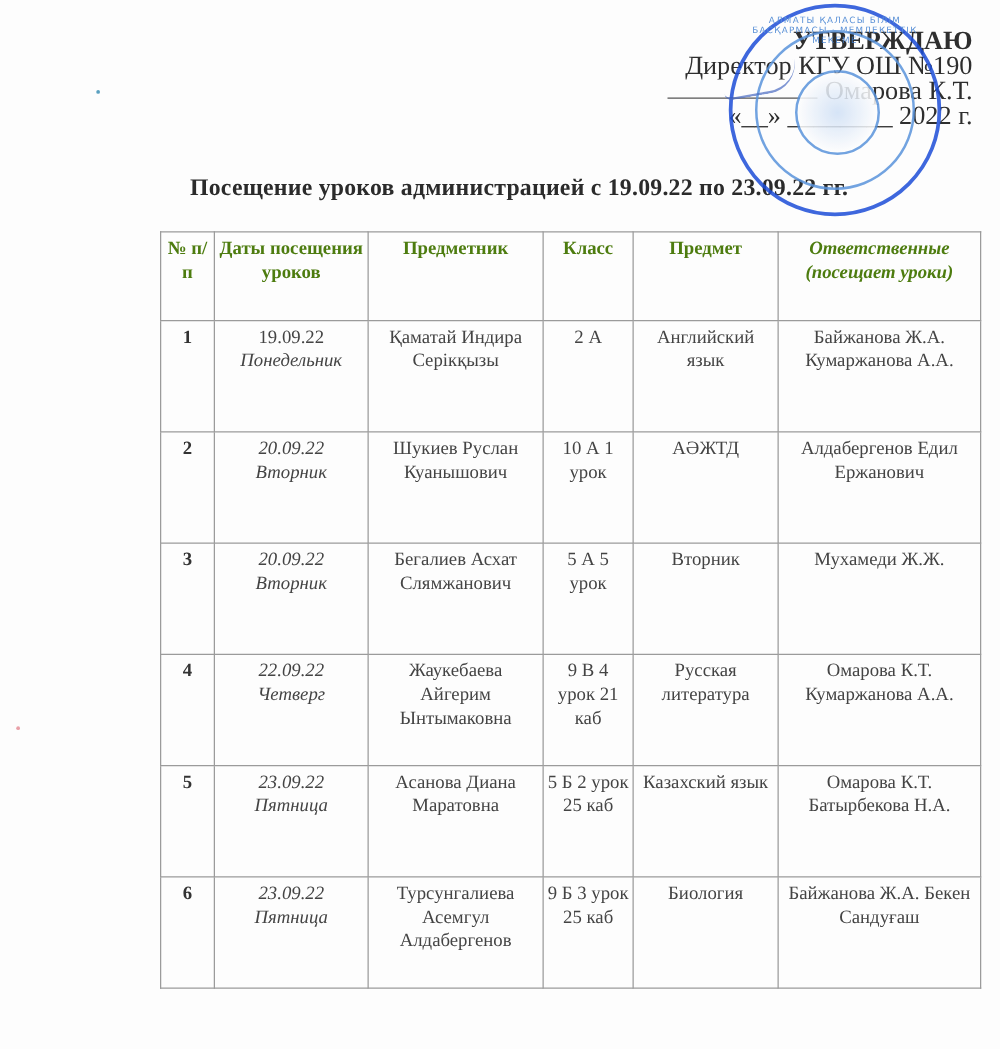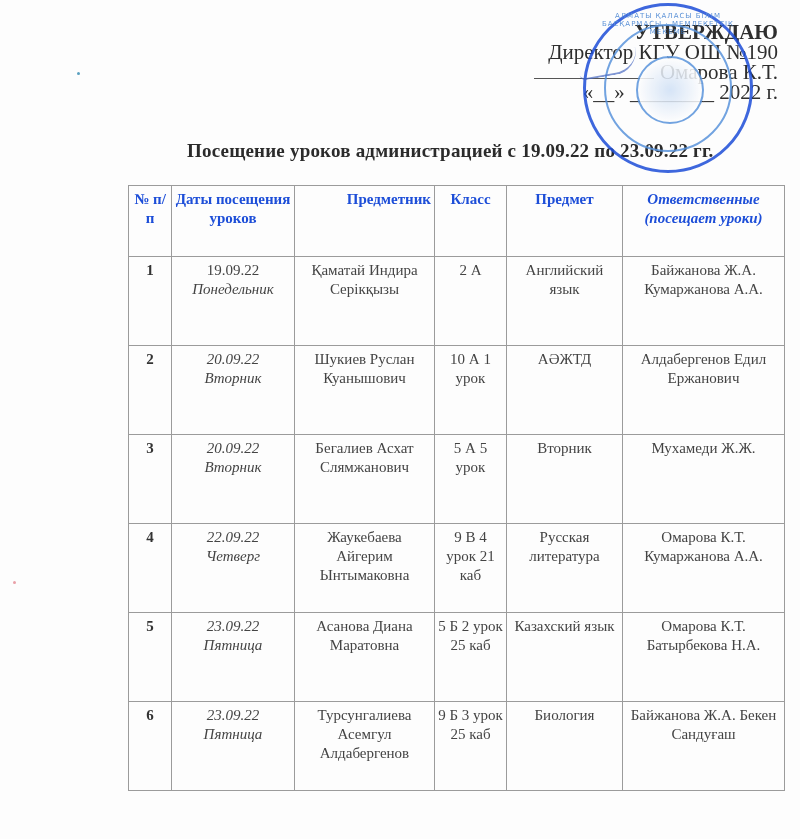--- a/index.html
+++ b/index.html
@@ -28,33 +28,33 @@
   .stamp .ring-text {
     position:absolute; left:0; right:0; top:6px; text-align:center; font-size:7px; color:#3f7fd0;
     font-family:"DejaVu Sans", sans-serif; letter-spacing:1px;
   }
   .signature {
     position:absolute; left:578px; top:52px; width:60px; height:22px; z-index:3;
     border-bottom:2px solid #4b6bc2; border-radius:0 0 40px 10px; transform:rotate(-10deg); opacity:.7;
   }
   .title {
     position:absolute; left:152px; top:140px; font-size:19px; font-weight:bold; color:#2b2b2b;
-    letter-spacing:0.2px; z-index:1;margin-left:35px;
+    letter-spacing:0.2px; z-index:1;
   }
   table {
     position:absolute; left:128px; top:185px; width:657px; border-collapse:collapse;
     font-size:15px; line-height:19px; color:#444;
   }
   td, th { border:1px solid #9b9b9b; vertical-align:top; text-align:center; padding:4px 3px; }
-  th { font-weight:bold; color:#1d4ed8; font-size:15px; height:62px; }
+  th { font-weight:bold; color:#4d7c0f; font-size:15px; height:62px; }
   td.num { font-weight:bold; color:#333; }
   tr.row td { height:80px; }
   .date-day { font-style:italic; }
   .date-val { }
-  .col1 { width:36px; } .col2 { width:116px; } .col3 { width:133px;text-align:right; }
+  .col1 { width:36px; } .col2 { width:116px; } .col3 { width:133px; }
   .col4 { width:65px; } .col5 { width:109px; } .col6 { width:auto;font-style:italic; }
   .speck { position:absolute; width:3px; height:3px; border-radius:50%; }
 </style>
 </head>
 <body>
 
 <div class="approve">
   <div class="l1">УТВЕРЖДАЮ</div>
   <div>Директор КГУ ОШ №190</div>
   <div><span class="sig-line"></span><span>Омарова К.Т.</span></div>

